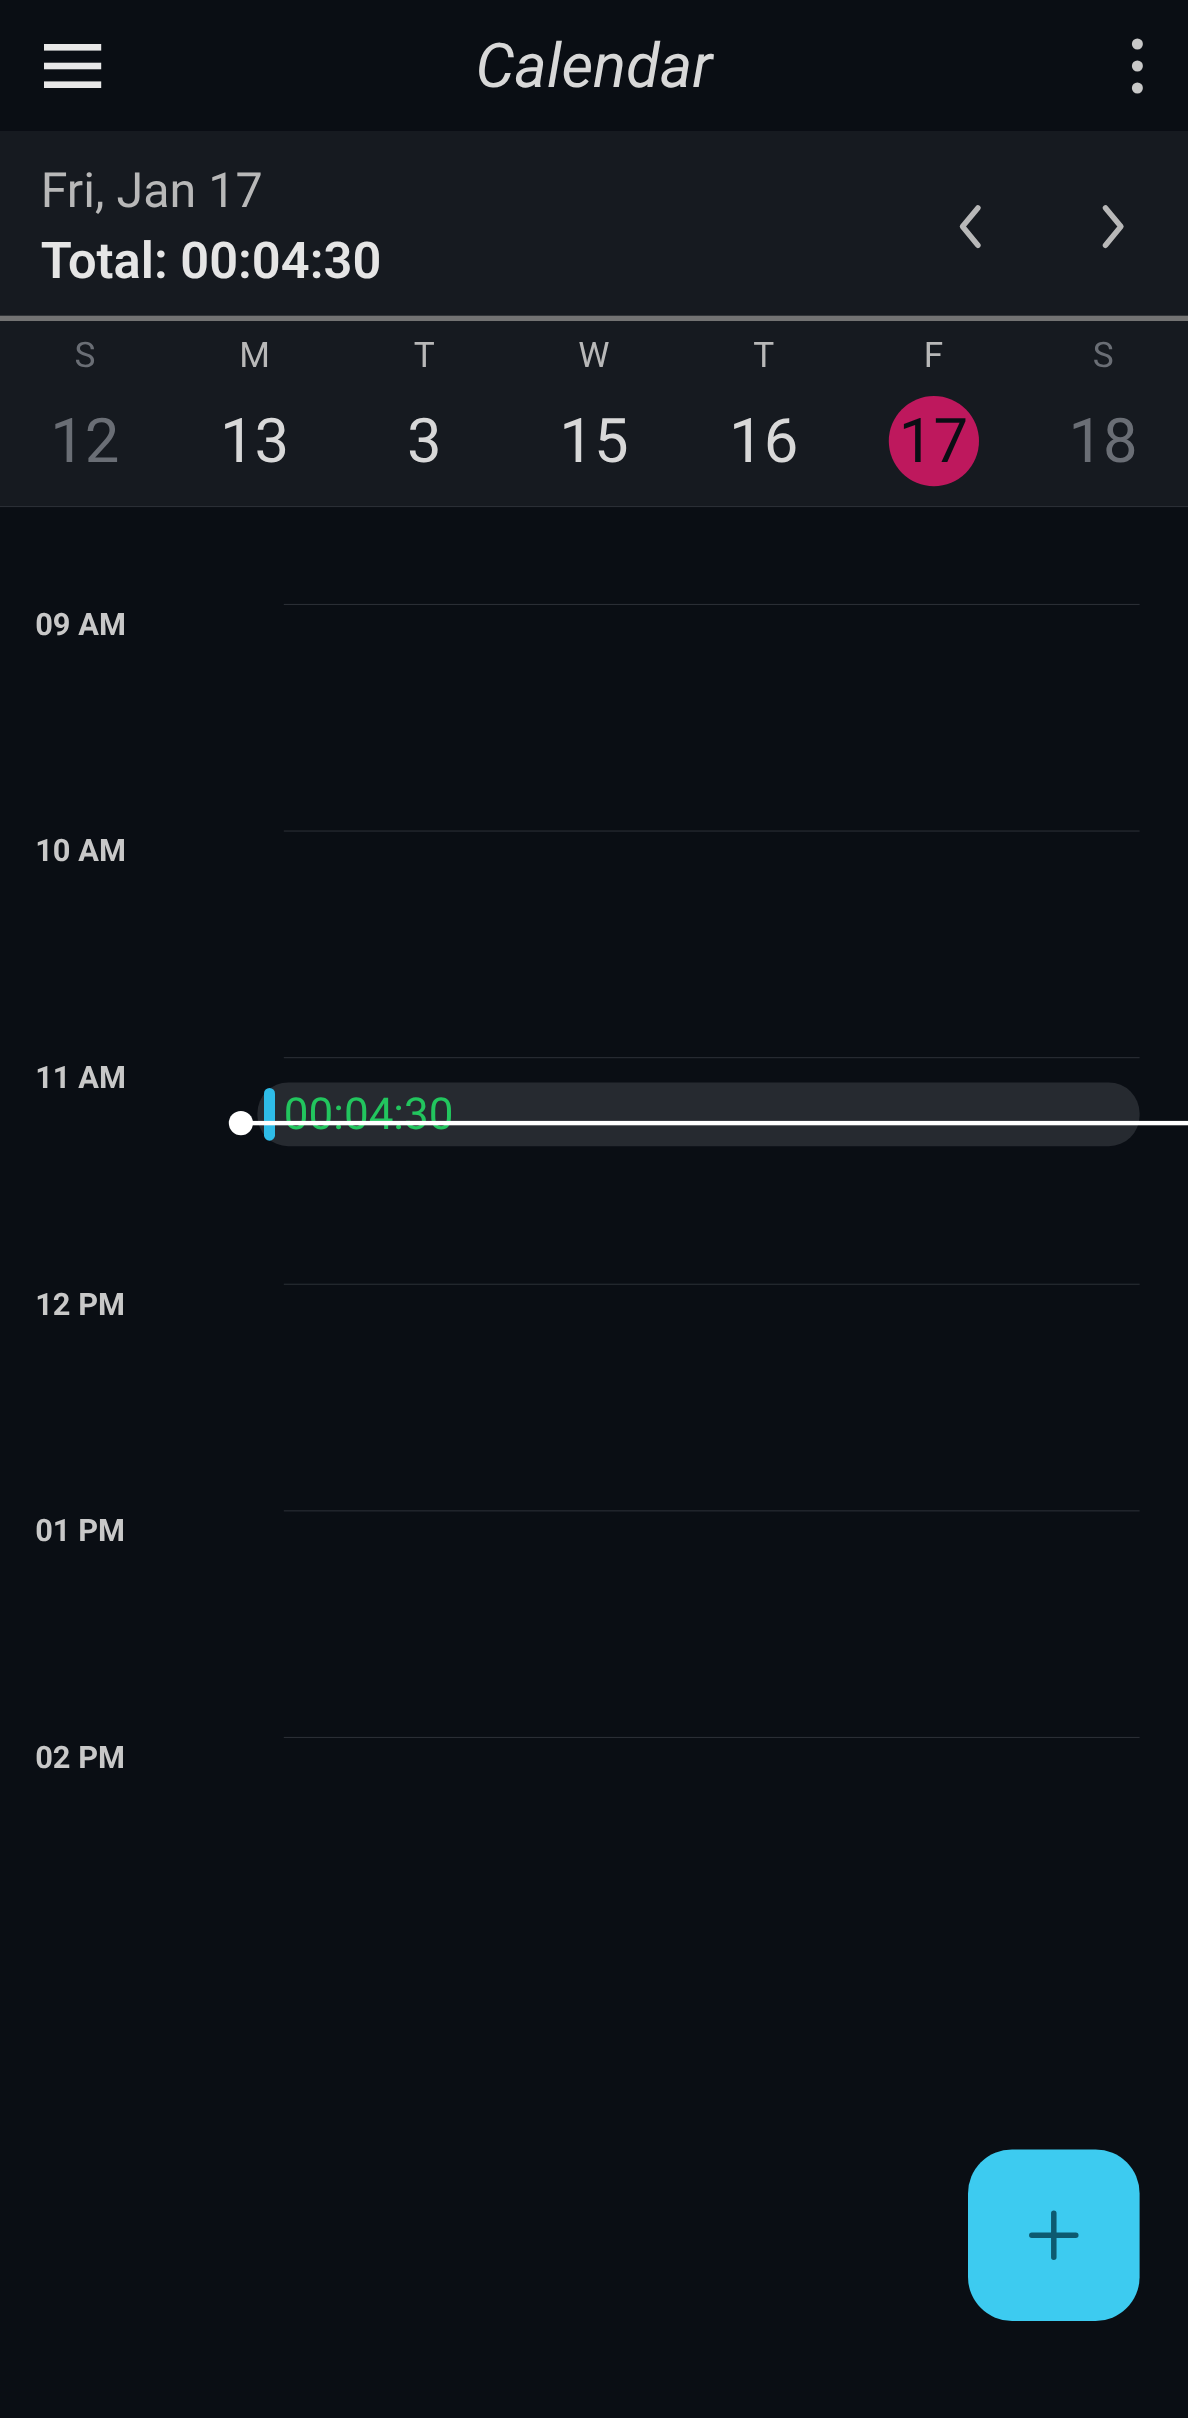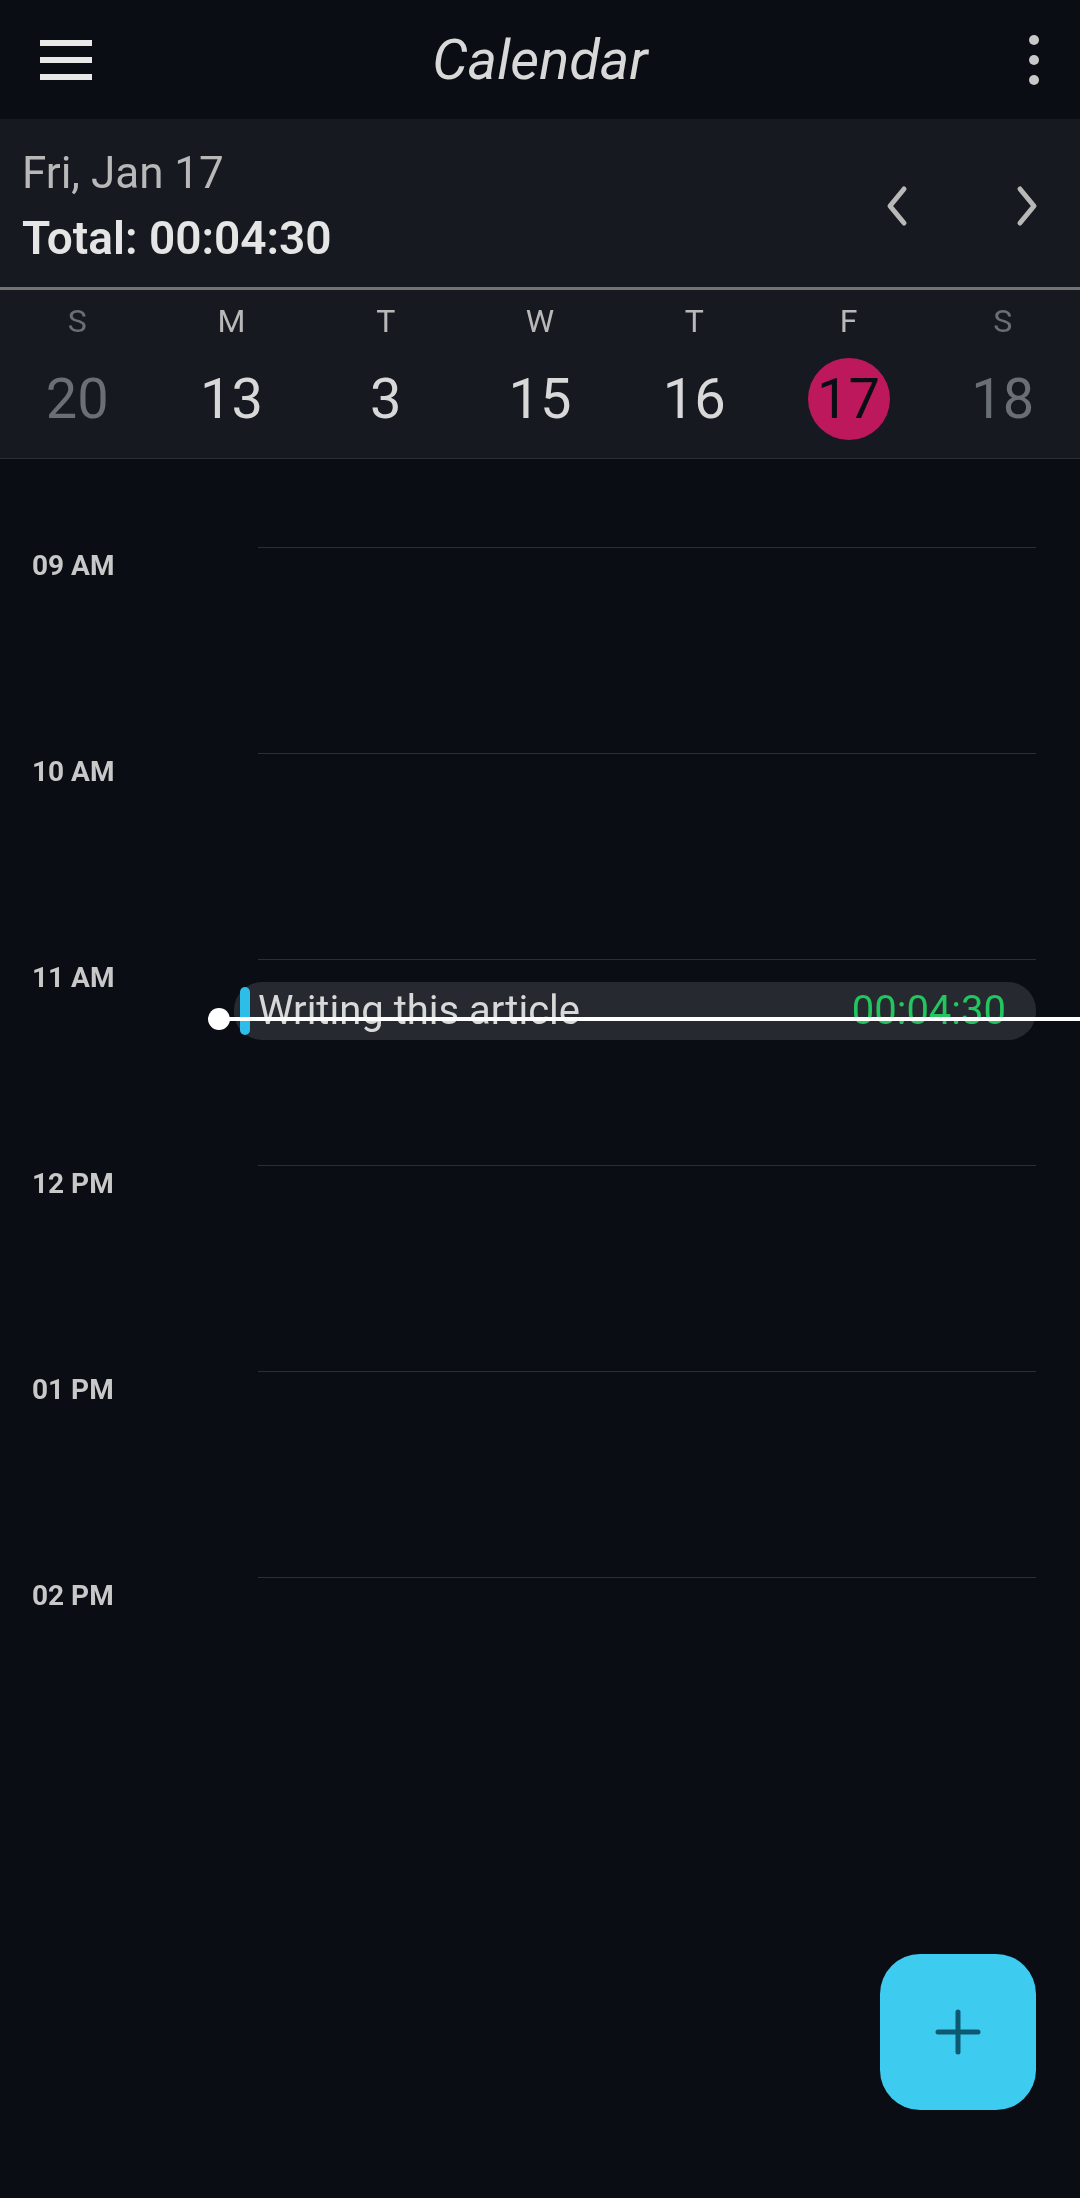--- a/index.html
+++ b/index.html
@@ -65,24 +65,24 @@
     .more-icon span {
       display: block;
       width: 10px;
       height: 10px;
       background: #c8c8c8;
       border-radius: 50%;
     }
     
     .date-bar {
       background: #161a20;
-      padding: 28px 22px 22px;
-      display: flex;
-      align-items: center;
-      border-bottom: 3px solid #737373;
+      padding: 28px 37px 22px;
+      display: flex;
+      align-items: center;
+      border-bottom: 5px solid #737373;
     }
     
     .date-info {
       flex: 1;
     }
     
     .date-label {
       font-size: 44px;
       color: #b8b8b8;
       font-weight: 400;
@@ -288,21 +288,21 @@
       <svg viewBox="0 0 24 42">
         <path d="M4 4 L18 21 L4 38" stroke="#b8b8b8" stroke-width="5" fill="none" stroke-linecap="round" stroke-linejoin="round"></path>
       </svg>
     </div>
   </div>
 </div>
 
 <div class="week-row" id="week-row">
     <div class="day-col dim">
       <div class="day-letter">S</div>
-      <div class="day-num">20</div>
+      <div class="day-num">12</div>
     </div>
     <div class="day-col">
       <div class="day-letter">M</div>
       <div class="day-num">13</div>
     </div>
     <div class="day-col">
       <div class="day-letter">T</div>
       <div class="day-num">3</div>
     </div>
     <div class="day-col">
@@ -343,21 +343,20 @@
     <div class="hour-row">
       <div class="hour-label">01 PM</div>
       <div class="hour-line"></div>
     </div>
     <div class="hour-row">
       <div class="hour-label">02 PM</div>
       <div class="hour-line"></div>
     </div>
     <div class="event" style="top: 500.5px;">
       <div class="event-bar"></div>
-      <div class="event-title">Writing this article</div>
       <div class="event-duration">00:04:30</div>
     </div>
     <div class="now-line" style="top: 536.367px;"></div>
     <div class="now-dot" style="top: 536.367px;"></div>
   </div>
 
 <div class="fab">
   <svg viewBox="0 0 56 56">
     <path d="M28 8 L28 48 M8 28 L48 28" stroke="#0d5a70" stroke-width="5" stroke-linecap="round"></path>
   </svg>

